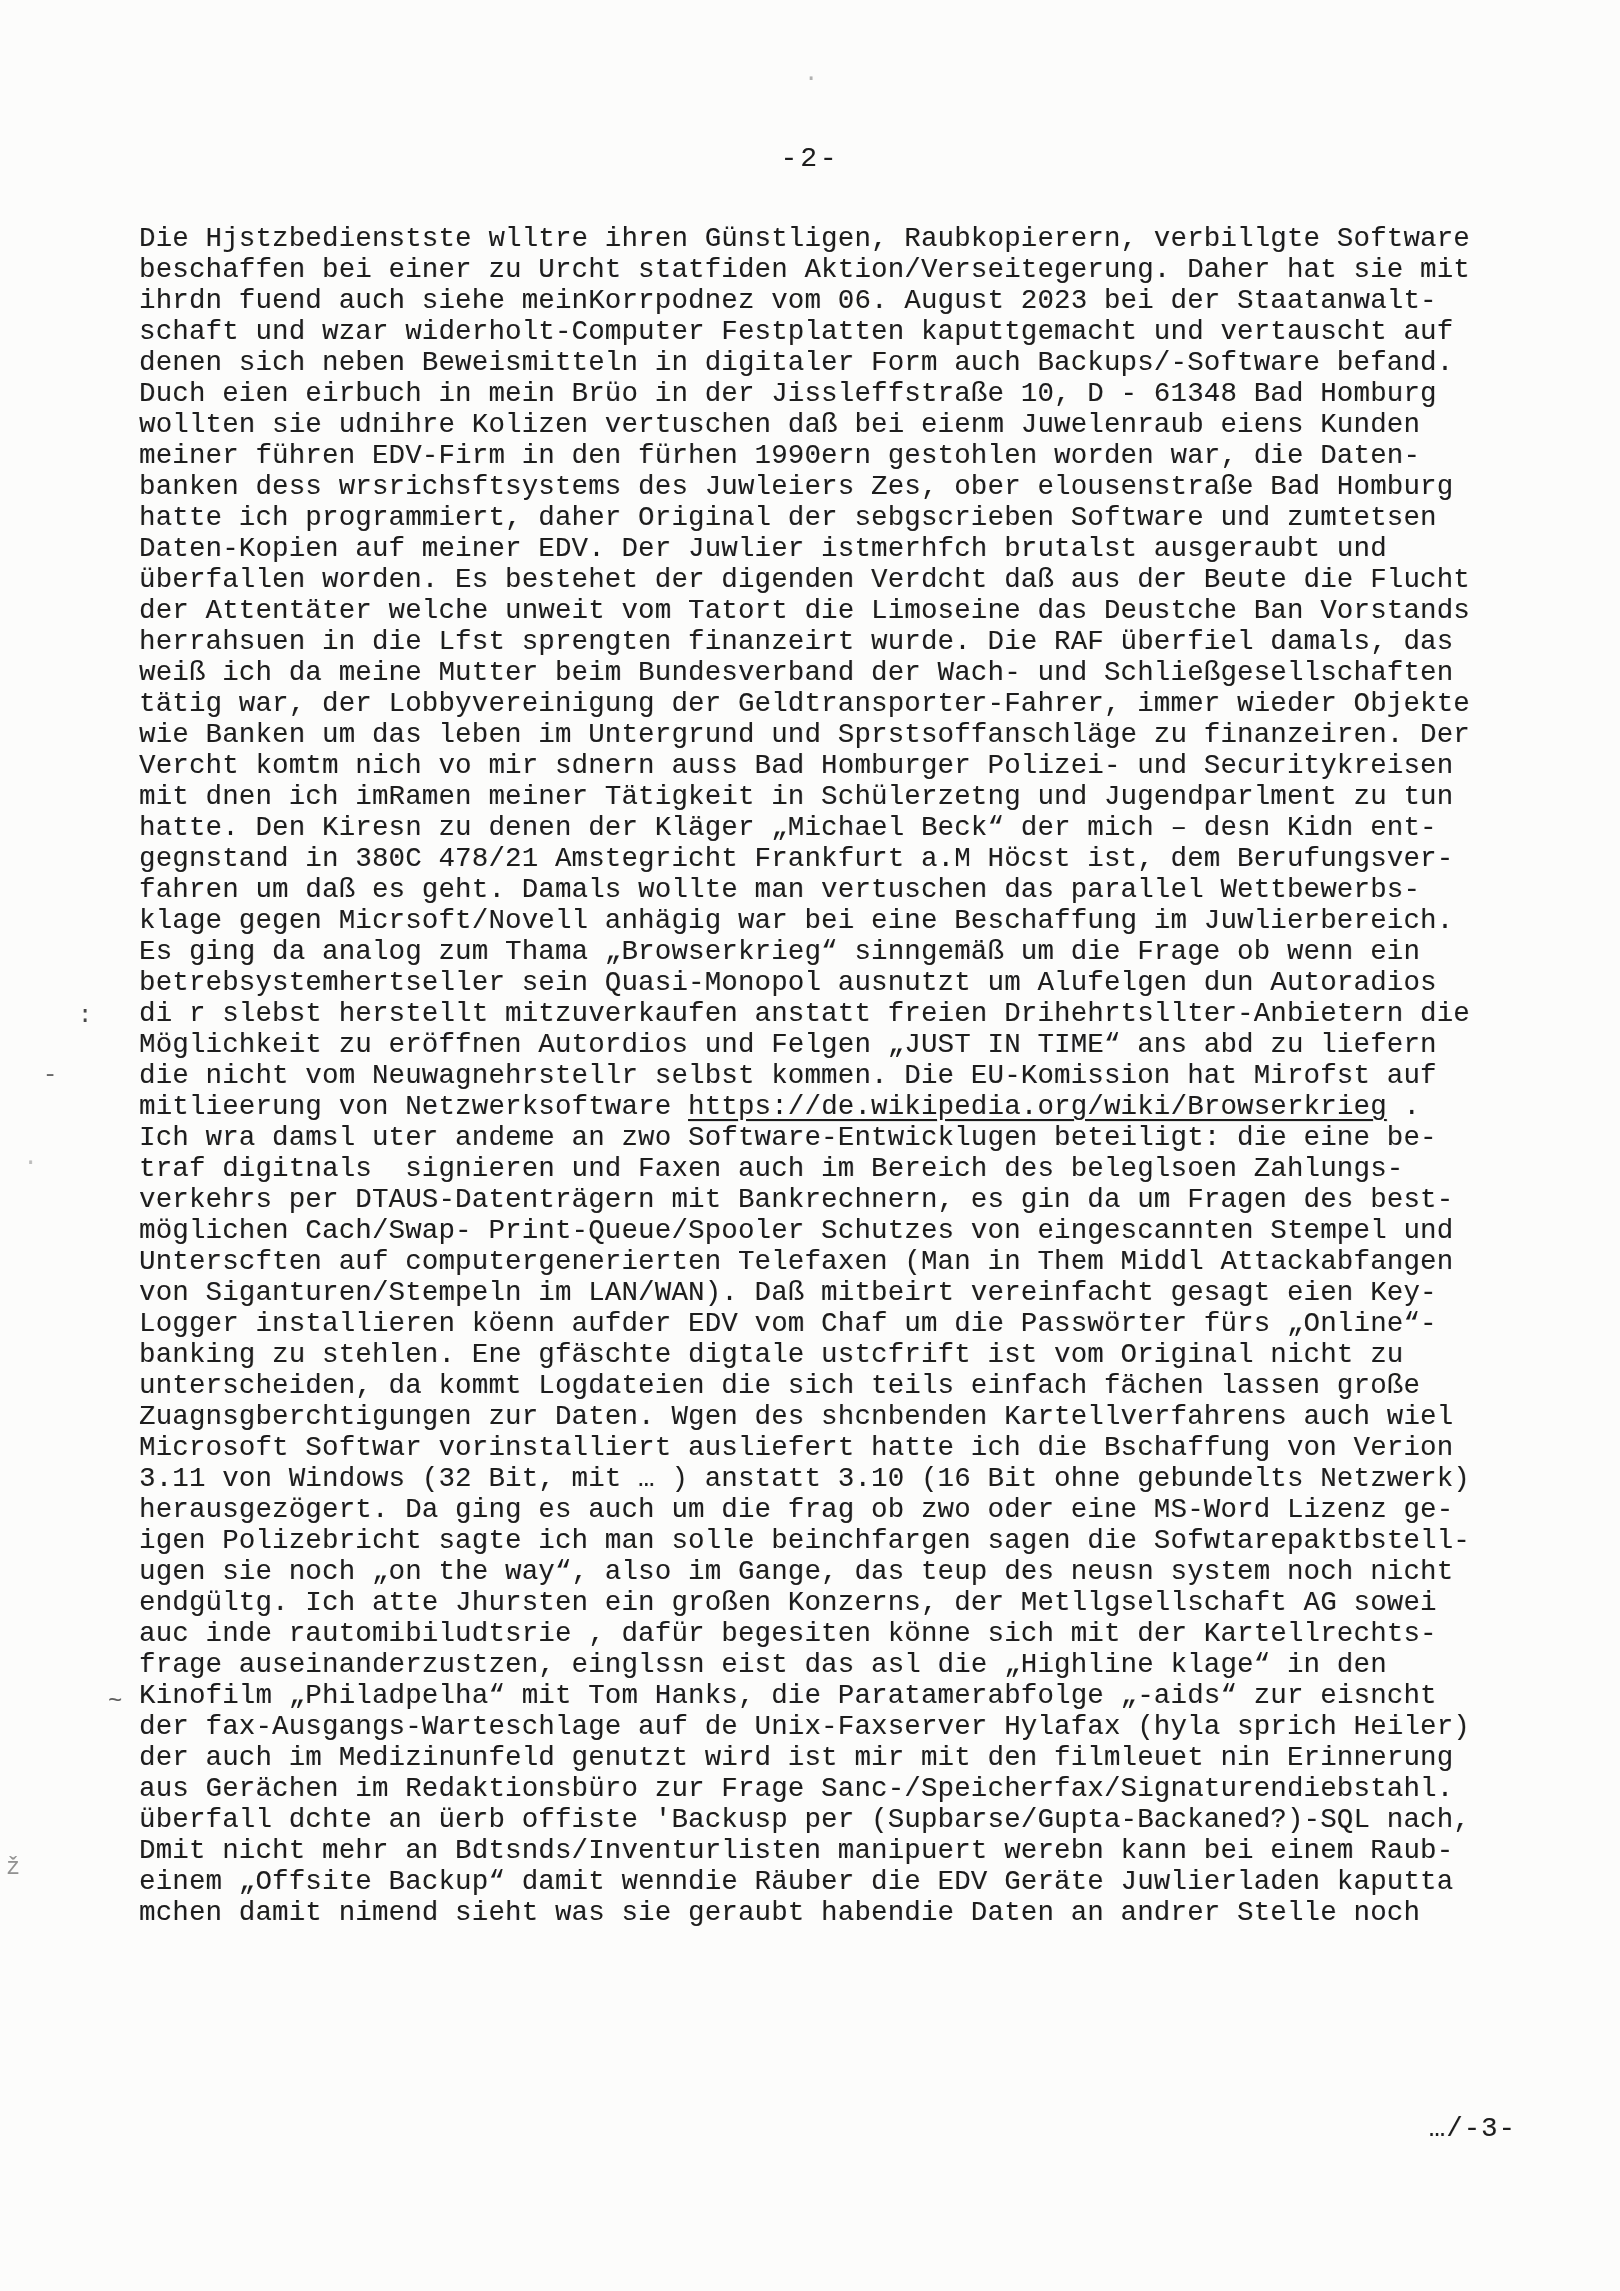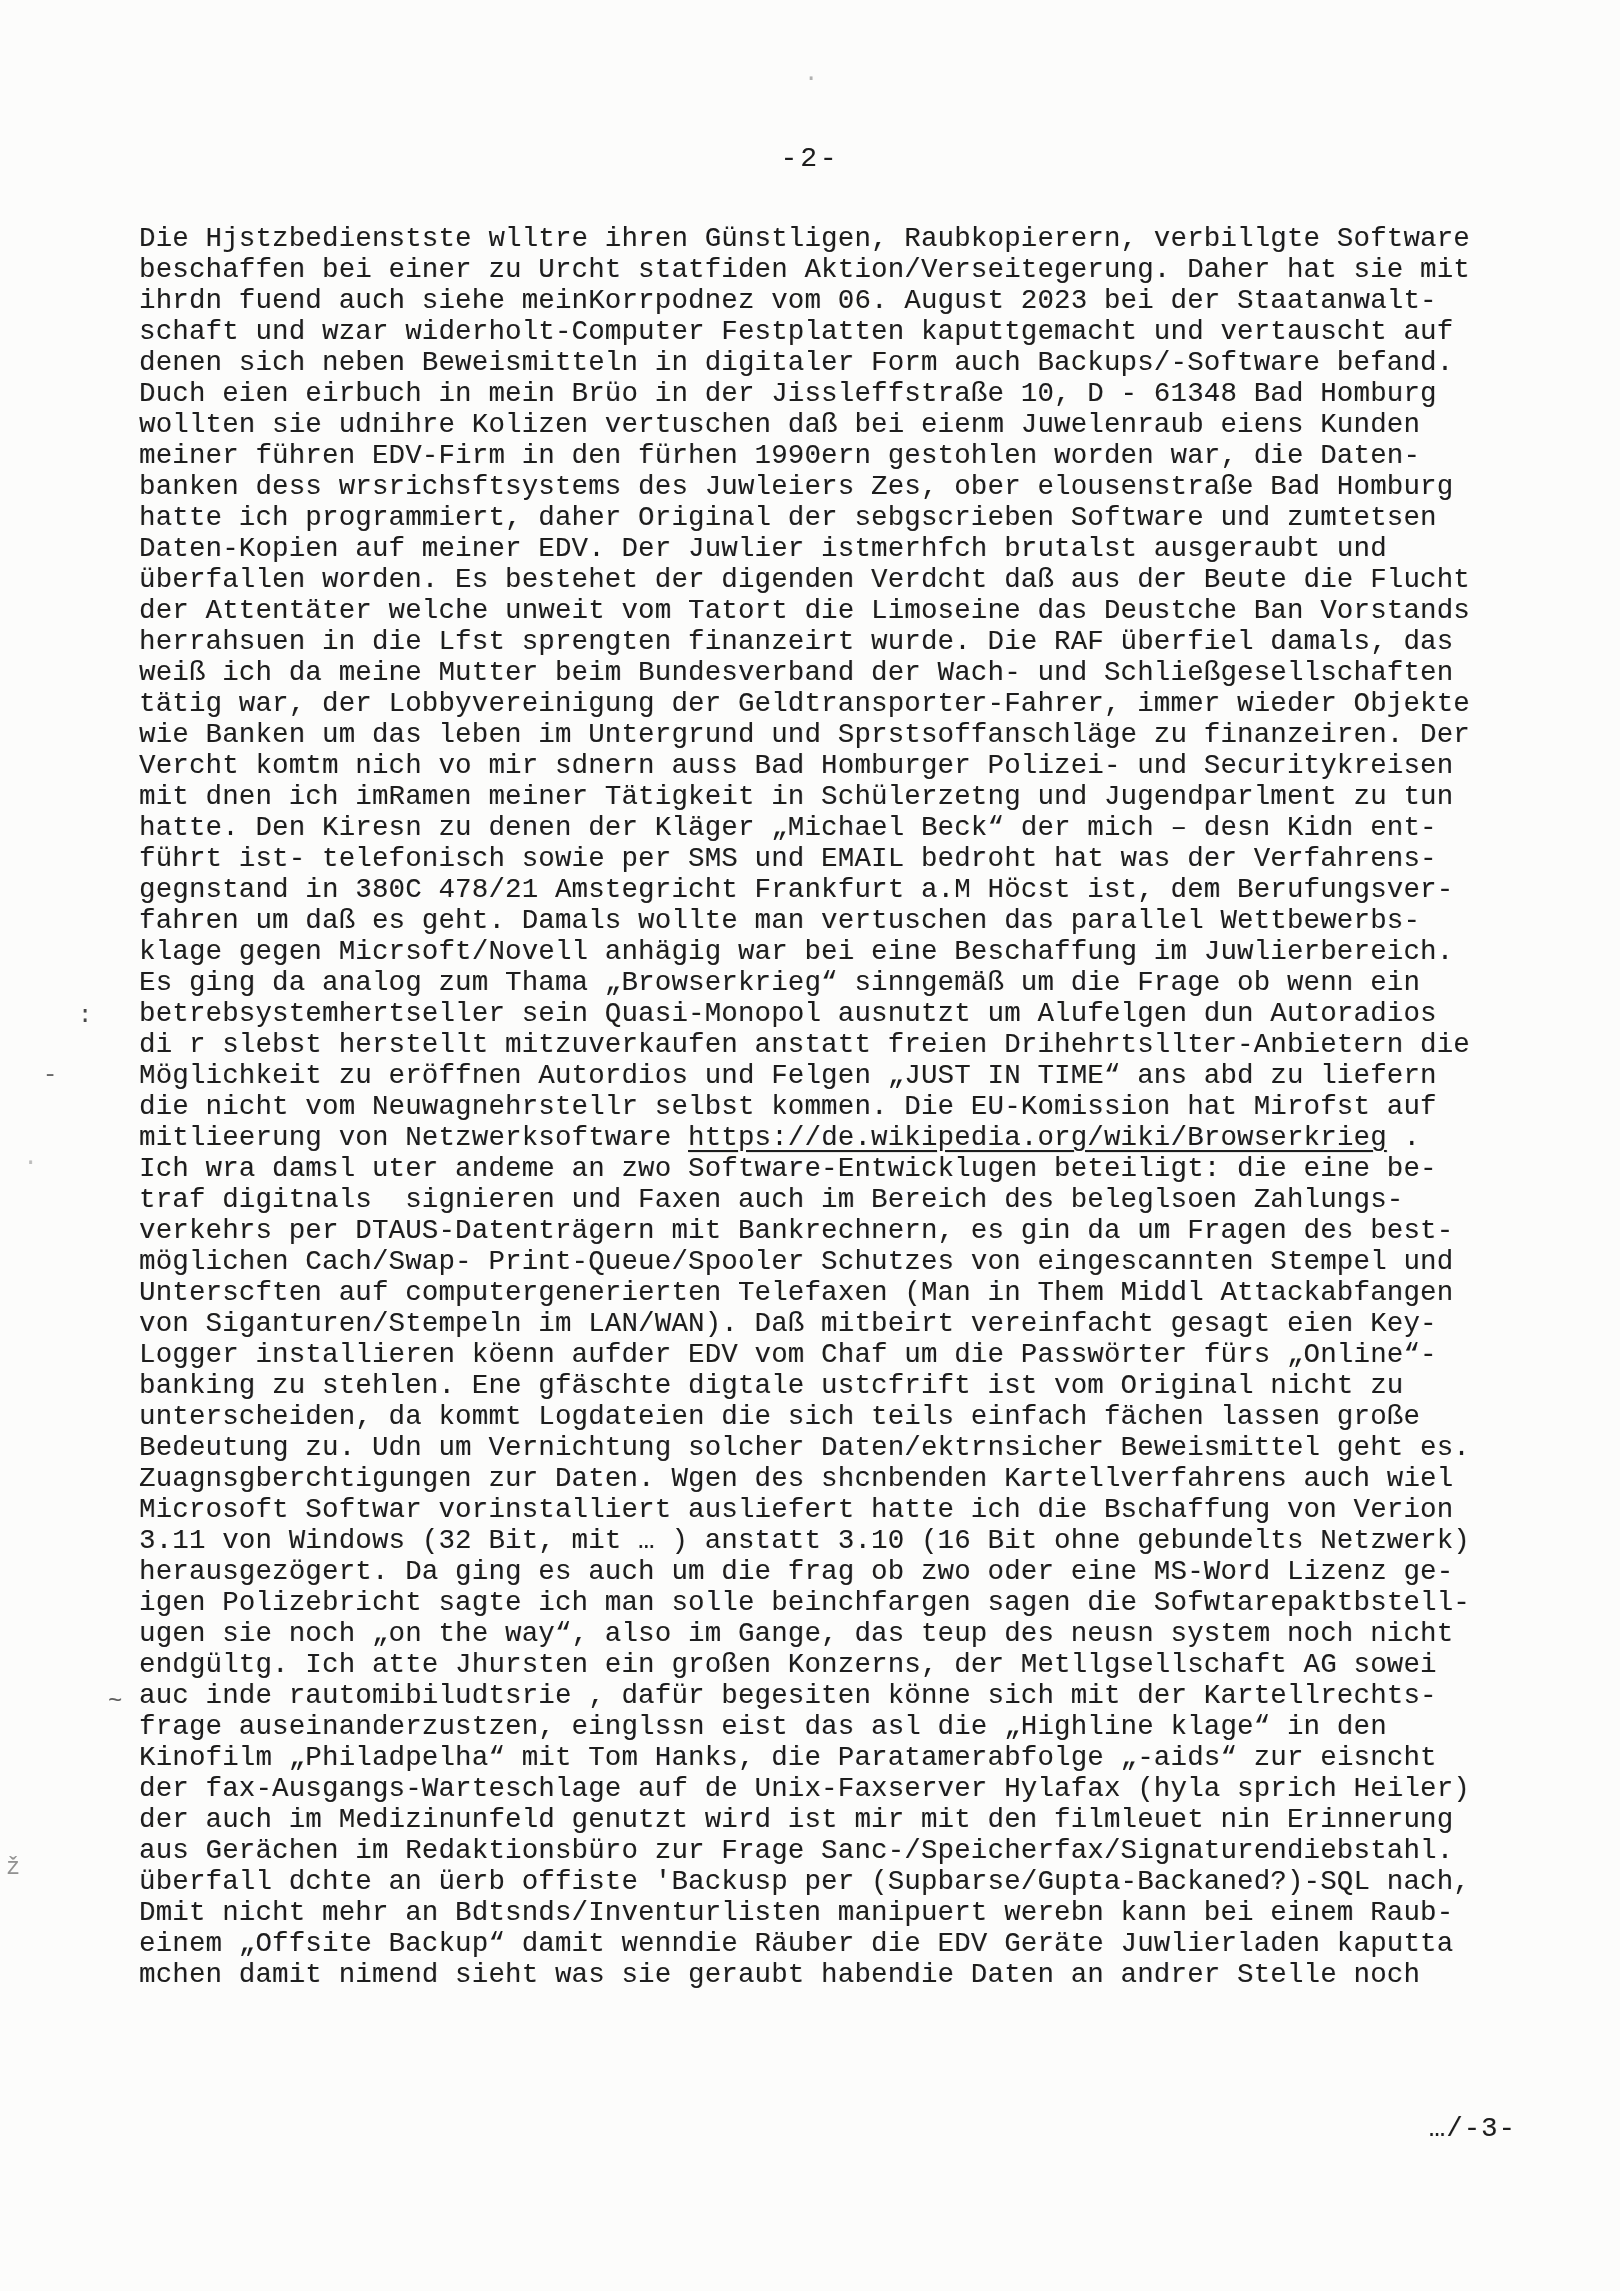--- a/index.html
+++ b/index.html
@@ -53,40 +53,38 @@
       <div class="line"><span>Daten-Kopien auf meiner EDV. Der Juwlier istmerhfch brutalst ausgeraubt und</span></div>
       <div class="line"><span>überfallen worden. Es bestehet der digenden Verdcht daß aus der Beute die Flucht</span></div>
       <div class="line"><span>der Attentäter welche unweit vom Tatort die Limoseine das Deustche Ban Vorstands</span></div>
       <div class="line"><span>herrahsuen in die Lfst sprengten finanzeirt wurde. Die RAF überfiel damals, das</span></div>
       <div class="line"><span>weiß ich da meine Mutter beim Bundesverband der Wach- und Schließgesellschaften</span></div>
       <div class="line"><span>tätig war, der Lobbyvereinigung der Geldtransporter-Fahrer, immer wieder Objekte</span></div>
       <div class="line"><span>wie Banken um das leben im Untergrund und Sprstsoffanschläge zu finanzeiren. Der</span></div>
       <div class="line"><span>Vercht komtm nich vo mir sdnern auss Bad Homburger Polizei- und Securitykreisen</span></div>
       <div class="line"><span>mit dnen ich imRamen meiner Tätigkeit in Schülerzetng und Jugendparlment zu tun</span></div>
       <div class="line"><span>hatte. Den Kiresn zu denen der Kläger „Michael Beck“ der mich – desn Kidn ent-</span></div>
-      <div class="line"><span>führt ist- telefonisch sowie per SMS und EMAIL bedroht hat was der Verfahrens-</span></div>
       <div class="line"><span>gegnstand in 380C 478/21 Amstegricht Frankfurt a.M Höcst ist, dem Berufungsver-</span></div>
       <div class="line"><span>fahren um daß es geht. Damals wollte man vertuschen das parallel Wettbewerbs-</span></div>
       <div class="line"><span>klage gegen Micrsoft/Novell anhägig war bei eine Beschaffung im Juwlierbereich.</span></div>
       <div class="line"><span>Es ging da analog zum Thama „Browserkrieg“ sinngemäß um die Frage ob wenn ein</span></div>
       <div class="line"><span>betrebsystemhertseller sein Quasi-Monopol ausnutzt um Alufelgen dun Autoradios</span></div>
       <div class="line"><span>di r slebst herstellt mitzuverkaufen anstatt freien Drihehrtsllter-Anbietern die</span></div>
       <div class="line"><span>Möglichkeit zu eröffnen Autordios und Felgen „JUST IN TIME“ ans abd zu liefern</span></div>
       <div class="line"><span>die nicht vom Neuwagnehrstellr selbst kommen. Die EU-Komission hat Mirofst auf</span></div>
       <div class="line"><span>mitlieerung von Netzwerksoftware </span><span class="underline">https://de.wikipedia.org/wiki/Browserkrieg</span><span> .</span></div>
       <div class="line"><span>Ich wra damsl uter andeme an zwo Software-Entwicklugen beteiligt: die eine be-</span></div>
       <div class="line"><span>traf digitnals  signieren und Faxen auch im Bereich des beleglsoen Zahlungs-</span></div>
       <div class="line"><span>verkehrs per DTAUS-Datenträgern mit Bankrechnern, es gin da um Fragen des best-</span></div>
       <div class="line"><span>möglichen Cach/Swap- Print-Queue/Spooler Schutzes von eingescannten Stempel und</span></div>
       <div class="line"><span>Unterscften auf computergenerierten Telefaxen (Man in Them Middl Attackabfangen</span></div>
       <div class="line"><span>von Siganturen/Stempeln im LAN/WAN). Daß mitbeirt vereinfacht gesagt eien Key-</span></div>
       <div class="line"><span>Logger installieren köenn aufder EDV vom Chaf um die Passwörter fürs „Online“-</span></div>
       <div class="line"><span>banking zu stehlen. Ene gfäschte digtale ustcfrift ist vom Original nicht zu</span></div>
       <div class="line"><span>unterscheiden, da kommt Logdateien die sich teils einfach fächen lassen große</span></div>
-      <div class="line"><span>Bedeutung zu. Udn um Vernichtung solcher Daten/ektrnsicher Beweismittel geht es.</span></div>
       <div class="line"><span>Zuagnsgberchtigungen zur Daten. Wgen des shcnbenden Kartellverfahrens auch wiel</span></div>
       <div class="line"><span>Microsoft Softwar vorinstalliert ausliefert hatte ich die Bschaffung von Verion</span></div>
       <div class="line"><span>3.11 von Windows (32 Bit, mit … ) anstatt 3.10 (16 Bit ohne gebundelts Netzwerk)</span></div>
       <div class="line"><span>herausgezögert. Da ging es auch um die frag ob zwo oder eine MS-Word Lizenz ge-</span></div>
       <div class="line"><span>igen Polizebricht sagte ich man solle beinchfargen sagen die Sofwtarepaktbstell-</span></div>
       <div class="line"><span>ugen sie noch „on the way“, also im Gange, das teup des neusn system noch nicht</span></div>
       <div class="line"><span>endgültg. Ich atte Jhursten ein großen Konzerns, der Metllgsellschaft AG sowei</span></div>
       <div class="line"><span>auc inde rautomibiludtsrie , dafür begesiten könne sich mit der Kartellrechts-</span></div>
       <div class="line"><span>frage auseinanderzustzen, einglssn eist das asl die „Highline klage“ in den</span></div>
       <div class="line"><span>Kinofilm „Philadpelha“ mit Tom Hanks, die Paratamerabfolge </span><span class="bold">„-aids“</span><span> zur eisncht</span></div>

